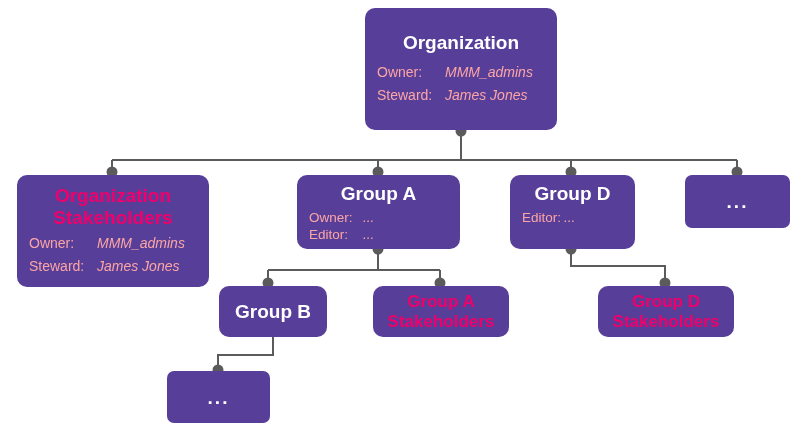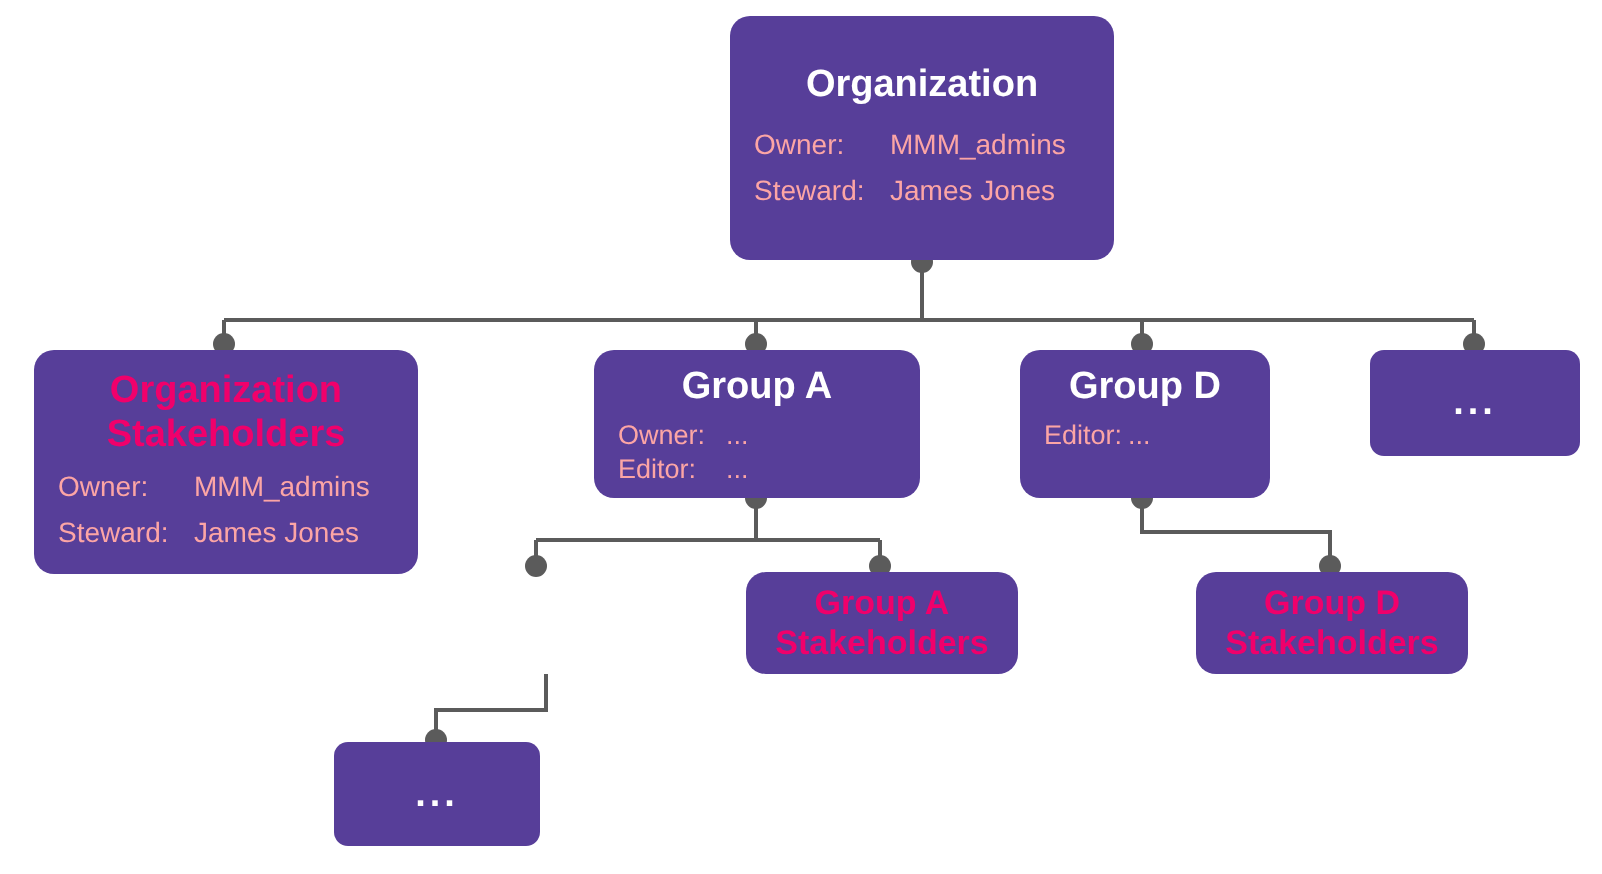--- a/index.html
+++ b/index.html
@@ -48,21 +48,21 @@
   .attrs.tight{margin-top:3px;}
   .arow{
     display:flex;
     font-size:14px;
     line-height:23px;
     color:#fca5a5;
     white-space:pre;
   }
   .arow.dense{line-height:17px;font-size:13.5px;}
   .a-label{display:inline-block;}
-  .a-val{display:inline-block;}
+  .a-val{display:inline-block;font-style:italic;}
 
   
   .w-wide .a-label{width:68px;}
   .w-wide .a-val{width:100px;}
   .w-mid  .a-label{width:54px;}
   .w-mid  .a-val{width:26px;}
   .w-narrow .a-label{width:42px;}
   .w-narrow .a-val{width:22px;}
 
   .ellipsis{
@@ -164,20 +164,23 @@
         <span class="a-label">Editor:</span>
         <span class="a-val">...</span>
       </div>
     </div>
   </div>
 
   <div class="node sharp" style="left:685px;top:175px;width:105px;height:53px;">
     <div class="ellipsis">...</div>
   </div>
 
+  <div class="node" style="left:219px;top:286px;width:108px;height:51px;">
+    <div class="n-title">Group B</div>
+  </div>
 
   <div class="node" style="left:373px;top:286px;width:136px;height:51px;">
     <div class="n-title pink small">Group A
 Stakeholders</div>
   </div>
 
   <div class="node" style="left:598px;top:286px;width:136px;height:51px;">
     <div class="n-title pink small">Group D
 Stakeholders</div>
   </div>

